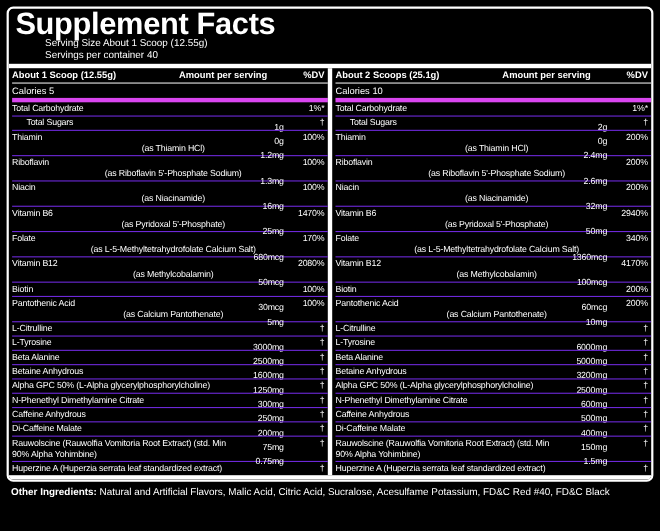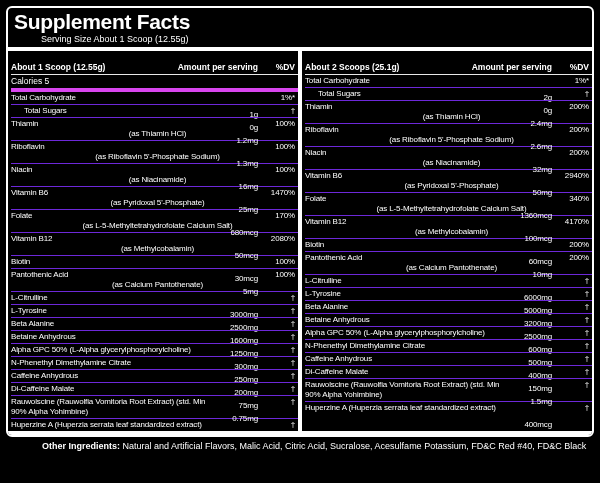--- a/index.html
+++ b/index.html
@@ -14,38 +14,38 @@
     -webkit-font-smoothing:antialiased;
   }
   .box {
     border:2px solid #fff;
     border-radius:6px;
     background:#000;
     overflow:hidden;
   }
   .titleblock { padding:2px 6px 0 6px; }
   .title {
-    font-size:21px; font-weight:700;
+    font-size:28px; font-weight:700;
     letter-spacing:-0.3px; line-height:24px;
   }
   .serv { font-size:9px; line-height:11px; font-weight:400;margin-left:27px; }
   .thickbar { height:4px; background:#fff; }
   .tb-top { margin-top:2px; }
 
   .cols { display:flex; align-items:stretch; }
   .vdiv { width:4px; background:#fff; flex:0 0 auto; }
-  .col { flex:1 1 0; min-width:0; padding-left:3px; padding-right:0;margin-top:10px; }
+  .col { flex:1 1 0; min-width:0; padding-left:3px; padding-right:0; }
 
   .colheader {
     position:relative; height:13px; line-height:13px;
     border-bottom:1px solid #e8e8e8;
     font-size:8.5px; font-weight:700;
     white-space:nowrap;
   }
-  .hamt { position:absolute; right:40px; top:0; }
+  .hamt { position:absolute; right:55px; top:0; }
   .hdv  { position:absolute; right:3px;  top:0; }
 
   .calrow {
     height:13px; line-height:13px;
     border-bottom:4px solid #d946ef;
     font-size:8.5px; font-weight:400;
   }
 
   .row {
     position:relative;
@@ -57,30 +57,31 @@
   .row .name { display:inline-block; white-space:nowrap; line-height:10px; vertical-align:top; }
   .row .sub  { display:block; line-height:10px; padding-left:6px; white-space:nowrap;text-align:center; }
   .row .amt  { position:absolute; right:40px; top:18px; line-height:10px; }
   .row .dv   { position:absolute; right:3px;  top:1px; line-height:10px; }
   .row.indent { padding-left:13px; }
   .row.wrap .name { white-space:normal; max-width:206px; }
 
   .footnotes { padding:2px 6px 3px 6px; }
   .footnote { font-size:7.5px; line-height:9px; font-weight:400; }
 
-  .other { padding:4px 4px 0 4px; font-size:9px; line-height:11px;margin-left:32px; }
+  .other { padding:4px 4px 0 4px; font-size:9px; line-height:11px; }
   .other .lbl { font-weight:700; }
 </style>
 </head>
 <body>
 
 <div class="box">
   <div class="titleblock">
     <div class="title">Supplement Facts</div>
     <div class="serv">Serving Size About 1 Scoop (12.55g)</div>
+    <div class="serv">Servings per container 40</div>
   </div>
 
   <div class="thickbar tb-top"></div>
 
   <div class="cols">
 
     <div class="col">
       <div class="colheader">
         <span>About 1 Scoop (12.55g)</span>
         <span class="hamt">Amount per serving</span>
@@ -231,20 +232,21 @@
     </div>
 
     <div class="vdiv"></div>
 
     <div class="col">
       <div class="colheader">
         <span>About 2 Scoops (25.1g)</span>
         <span class="hamt">Amount per serving</span>
         <span class="hdv">%DV</span>
       </div>
+      <div class="calrow">Calories 10</div>
       <div class="rows">
   <div class="row">
     <span class="name">Total Carbohydrate</span>
     
     <span class="amt">2g</span>
     <span class="dv">1%*</span>
   </div>
 
   <div class="row indent">
     <span class="name">Total Sugars</span>

